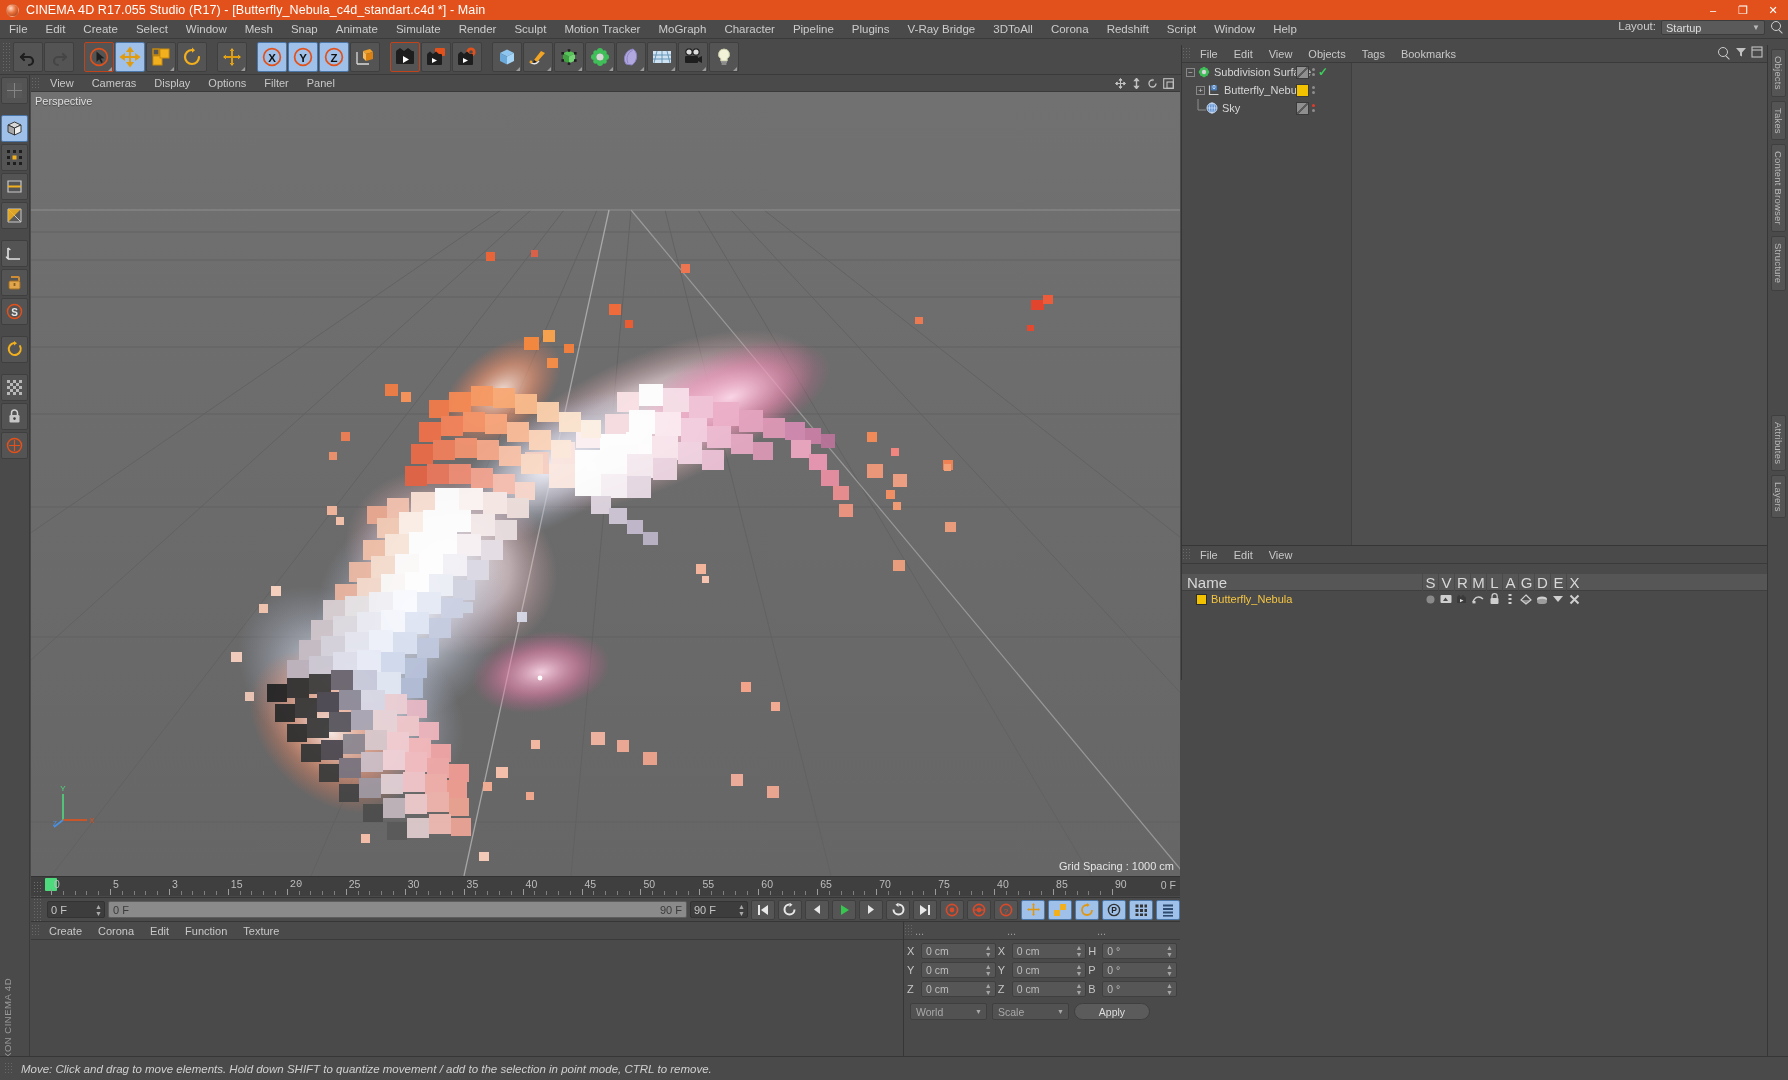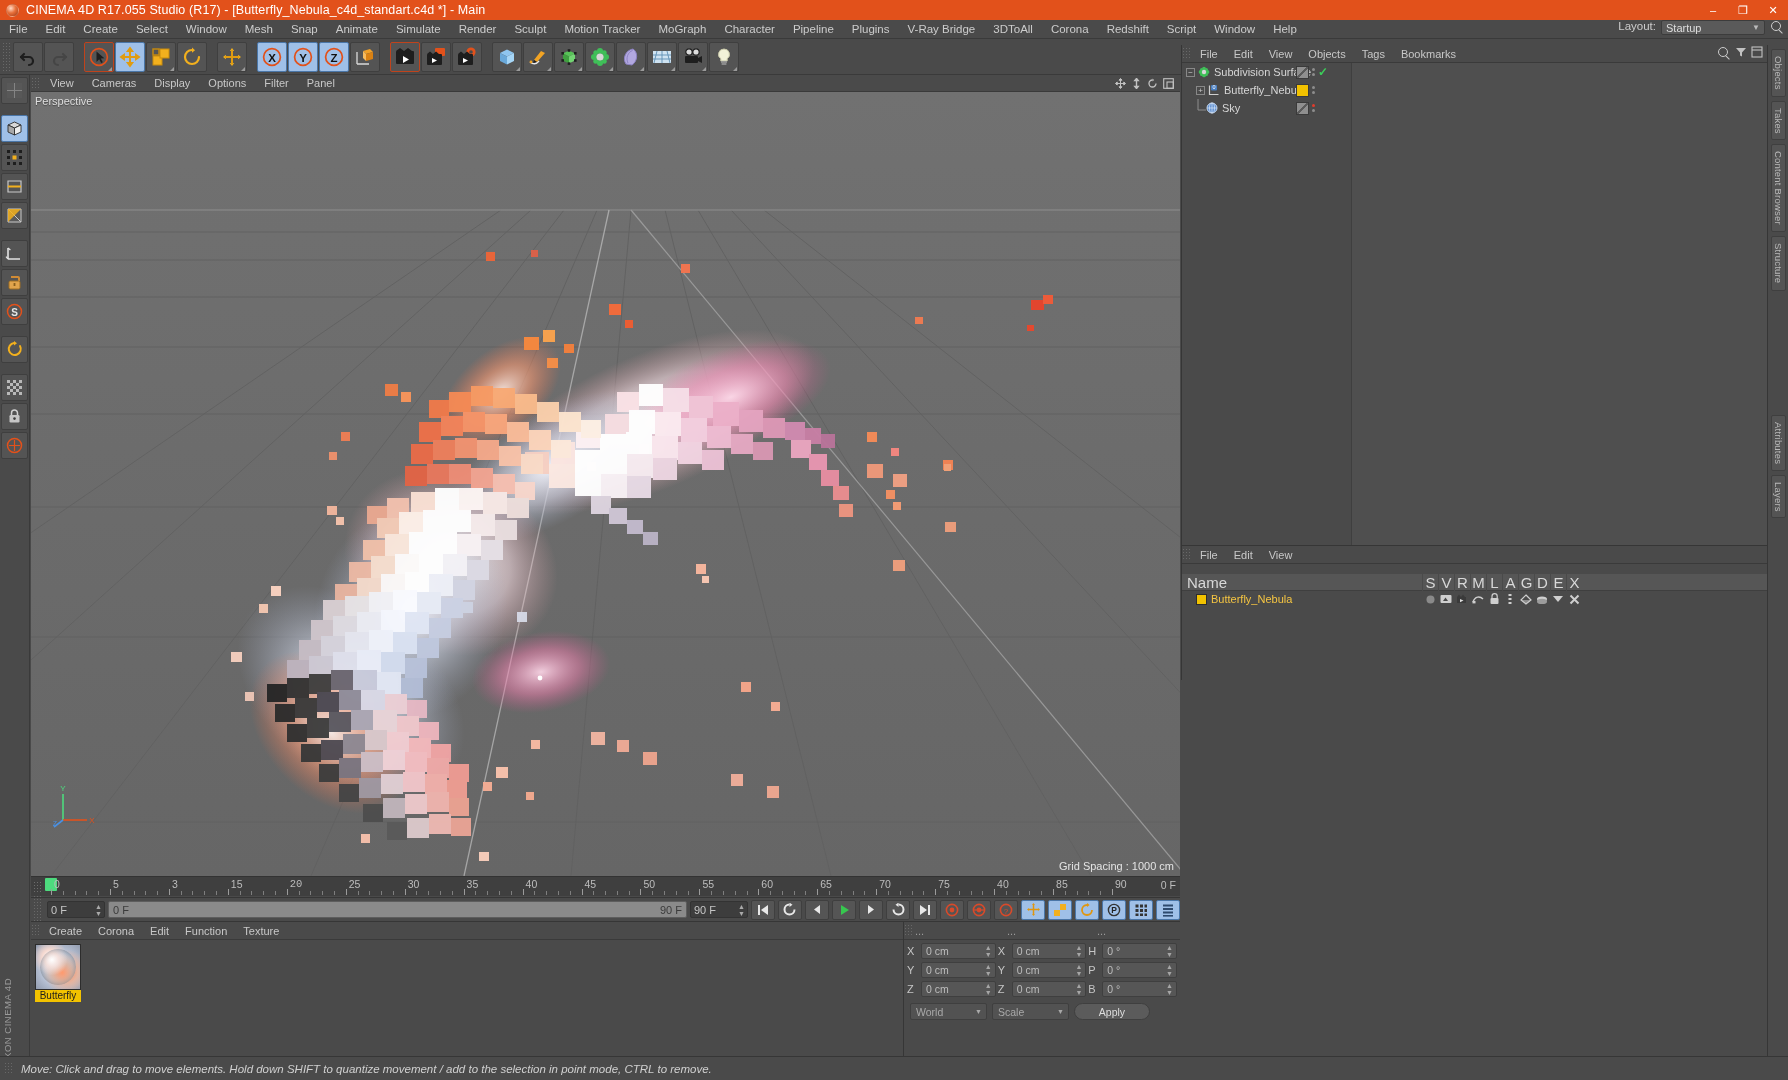--- a/index.html
+++ b/index.html
@@ -1312,26 +1312,20 @@
 
   <div class="matmgr">
     <div class="matmenu">
       <div class="grip"></div>
       <div class="mi">Create</div>
       <div class="mi">Corona</div>
       <div class="mi">Edit</div>
       <div class="mi">Function</div>
       <div class="mi">Texture</div>
     </div>
-    <div class="matbody">
-      <div class="mat-swatch">
-        <div class="mat-thumb"></div>
-        <div class="mat-name">Butterfly</div>
-      </div>
-    </div>
   </div>
 
   <div class="coordmgr">
     <div class="coord-head">
       <div class="grip"></div>
       <div class="dots c1">...</div>
       <div class="dots c2">...</div>
       <div class="dots c3">...</div>
     </div>
     <div class="coord-rows">

